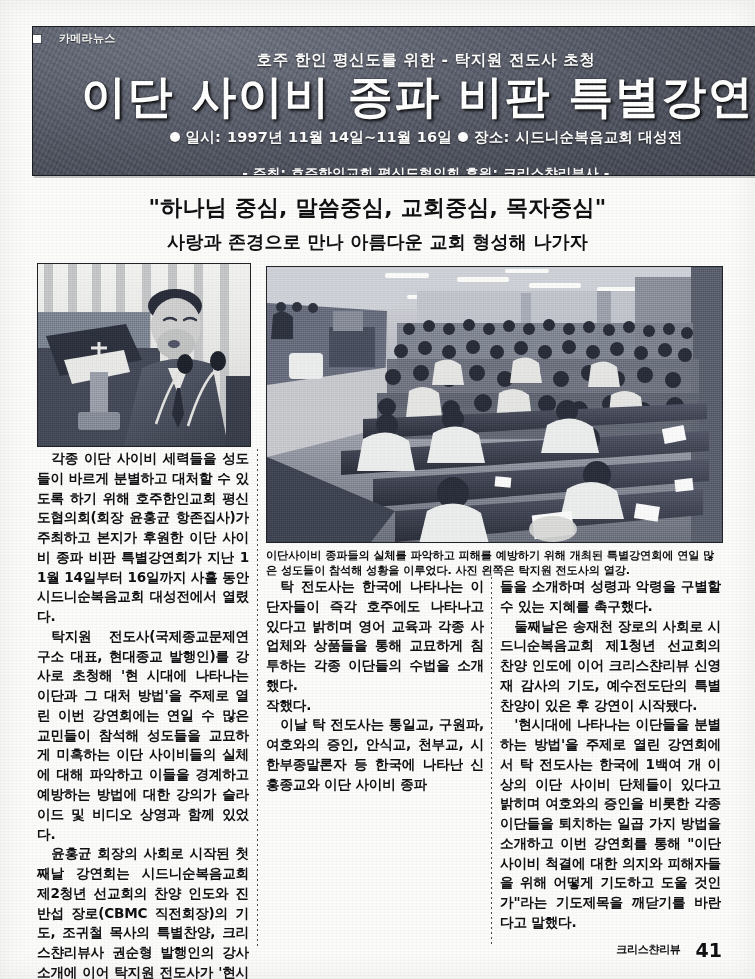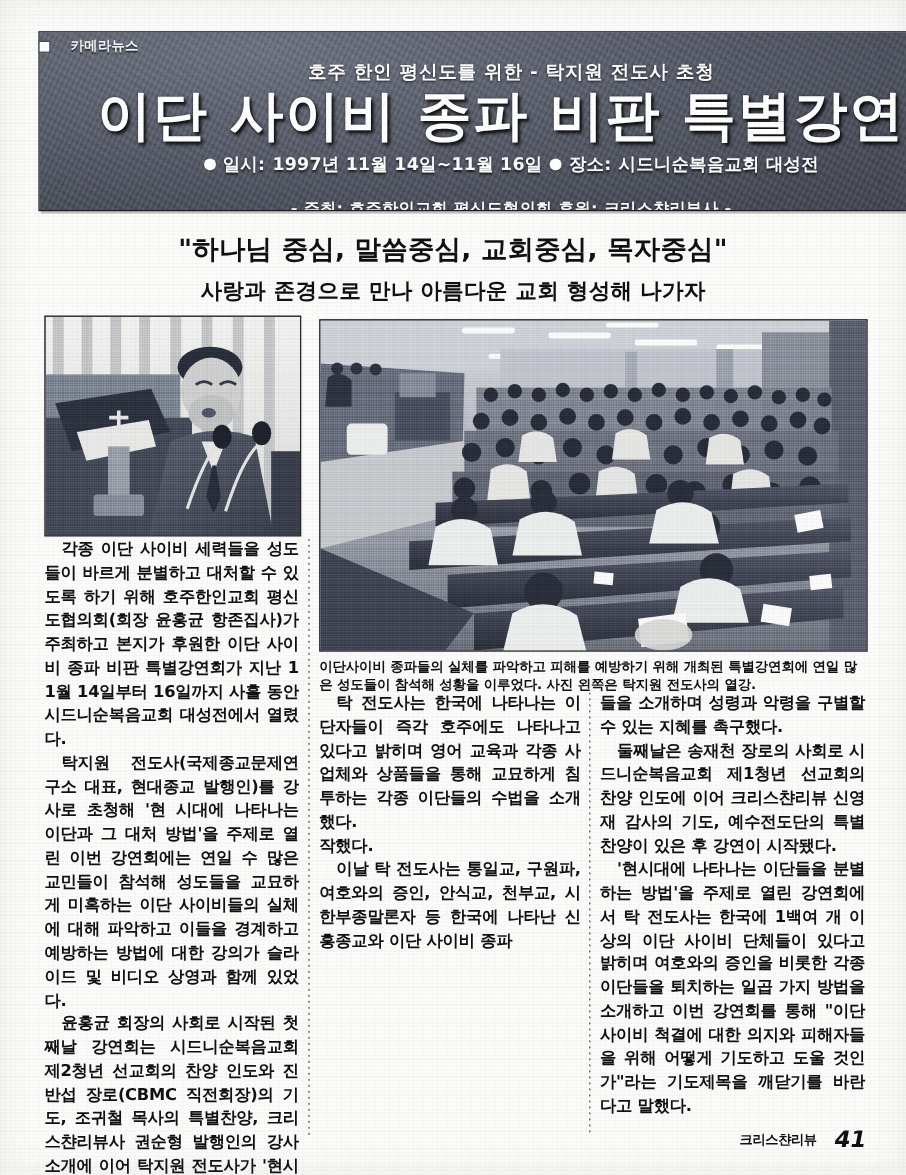--- a/index.html
+++ b/index.html
@@ -133,21 +133,21 @@
   }
   #rule-1{left:257px;top:449px;height:497px;}
   #rule-2{left:491px;top:577px;height:369px;}
 
   
   .folio{
     position:absolute;right:33px;bottom:20px;z-index:9;
     display:flex;gap:15px;
   }
   .folio .pub{font-size:11px;font-weight:800;letter-spacing:-.3px;color:#101013;}
-  .folio .num{font-size:19px;font-weight:800;line-height:.92;color:#101013;font-style:italic;}
+  .folio .num{font-size:19px;font-weight:800;line-height:.92;color:#101013;}
 
   
   .scan-edge{
     position:absolute;inset:0;pointer-events:none;z-index:55;
     box-shadow:inset 0 0 26px rgba(120,120,120,.12);
   }
 </style>
 </head>
 <body>
 

